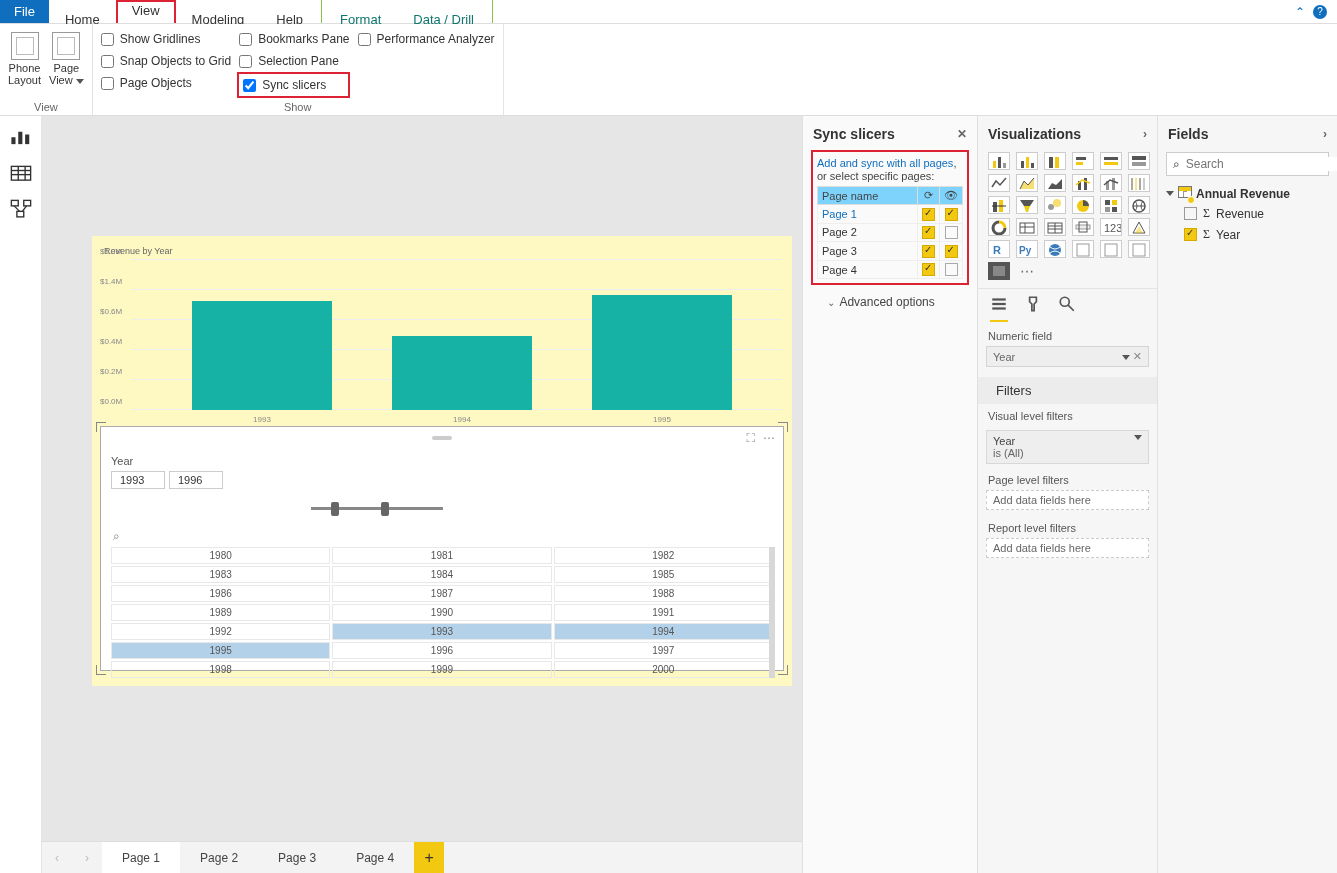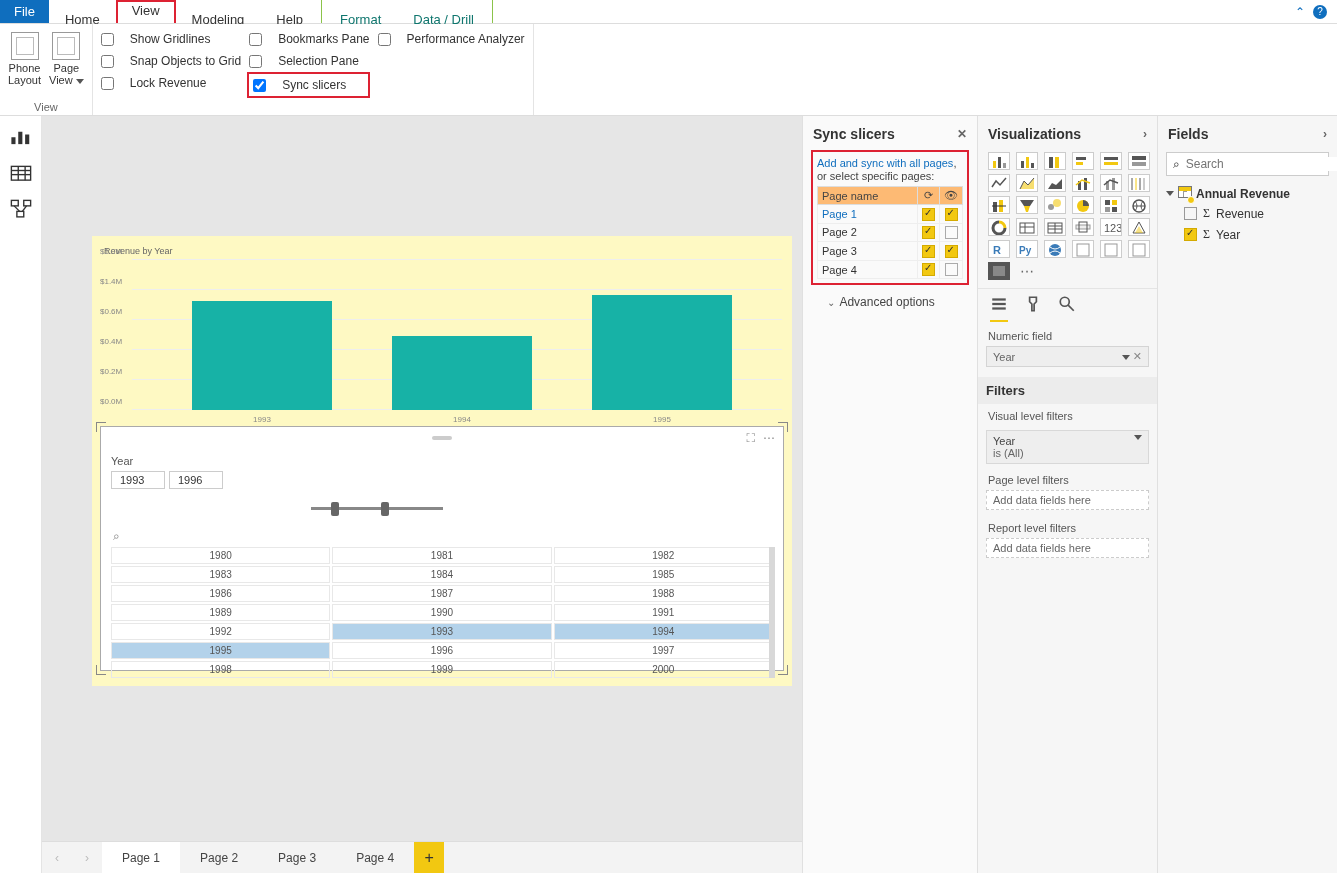--- a/index.html
+++ b/index.html
@@ -17,21 +17,21 @@
 .help-circle { width: 14px; height: 14px; border-radius: 50%; background: #0f6ebe; color: #fff; font-size: 10px; display: inline-flex; align-items: center; justify-content: center; }
 
 
 .ribbon { display: flex; height: 92px; border-bottom: 1px solid #ddd; background: #fff; }
 .ribbon-group { display: flex; flex-direction: column; justify-content: space-between; padding: 4px 8px 2px; border-right: 1px solid #e4e4e4; }
 .ribbon-group .body { display: flex; gap: 8px; flex: 1; align-items: flex-start; }
 .ribbon-group .label { text-align: center; font-size: 11px; color: #666; padding-top: 2px; }
 .big-btn { display: flex; flex-direction: column; align-items: center; gap: 2px; font-size: 11px; text-align: center; cursor: pointer; padding-top: 4px; }
 .big-btn .icon { width: 28px; height: 28px; border: 1px solid #999; background: #fff; position: relative; }
 .big-btn .icon::after { content: ""; position: absolute; inset: 4px; border: 1px solid #bbb; }
-.check-row { display: flex; align-items: center; gap: 16px; font-size: 12px; height: 22px; }
+.check-row { display: flex; align-items: center; gap: 6px; font-size: 12px; height: 22px; }
 .check-row input { width: 13px; height: 13px; }
 .check-col { display: flex; flex-direction: column; gap: 0px; }
 .red-box { border: 2px solid #d23; padding: 0 4px; margin-left: -2px; }
 
 
 .main { flex: 1; display: flex; min-height: 0; }
 .left-rail { width: 42px; background: #fff; border-right: 1px solid #e4e4e4; display: flex; flex-direction: column; align-items: center; padding-top: 12px; gap: 18px; }
 .rail-icon { width: 22px; height: 18px; display: flex; align-items: center; justify-content: center; color: #333; cursor: pointer; }
 .canvas-wrap { flex: 1; background: #e6e6e6; display: flex; flex-direction: column; min-width: 0; }
 .canvas-area { flex: 1; padding: 120px 50px 20px; position: relative; overflow: hidden; }
@@ -82,21 +82,21 @@
 .panel.viz { width: 180px; }
 .panel.fields { width: 180px; }
 .panel-head { display: flex; justify-content: space-between; align-items: center; padding: 10px 10px; font-size: 14px; font-weight: 600; color: #333; }
 .panel-head .chev { font-size: 12px; color: #666; cursor: pointer; }
 
 .sync-body { padding: 0 8px; }
 .sync-red { border: 2px solid #d23; padding: 4px; margin-top: -2px; }
 .sync-link { color: #0f6ebe; font-size: 11px; cursor: pointer; }
 .sync-sub { font-size: 11px; color: #444; }
 .sync-table { width: 100%; margin-top: 4px; border-collapse: collapse; font-size: 11px; }
-.sync-table th { background: #fdba74; text-align: left; padding: 2px 4px; font-weight: normal; color: #444; border: 1px solid #ddd; }
+.sync-table th { background: #7dd3fc; text-align: left; padding: 2px 4px; font-weight: normal; color: #444; border: 1px solid #ddd; }
 .sync-table td { padding: 2px 4px; border: 1px solid #eee; }
 .sync-table .ico { width: 18px; text-align: center; }
 .chk { display: inline-block; width: 13px; height: 13px; border: 1px solid #aaa; vertical-align: middle; position: relative; }
 .chk.on { background: #f2c811; border-color: #d4aa00; }
 .chk.on::after { content: "✓"; position: absolute; top: -2px; left: 1px; font-size: 10px; color: #333; }
 .adv { padding: 10px 24px; font-size: 12px; color: #444; cursor: pointer; }
 .adv .chev { display: inline-block; transform: rotate(0); margin-right: 4px; font-size: 10px; color: #666; }
 
 
 .viz-grid { display: grid; grid-template-columns: repeat(6, 22px); gap: 4px 6px; padding: 0 10px 8px; }
@@ -105,21 +105,21 @@
 .viz-grid .sel { background: #555; border-color: #555; }
 .viz-grid .dots { border: none; background: none; display: flex; align-items: center; justify-content: center; color: #666; font-size: 14px; }
 .viz-tabs { display: flex; gap: 16px; padding: 6px 12px 2px; border-top: 1px solid #e4e4e4; }
 .viz-tab { cursor: pointer; padding-bottom: 4px; }
 .viz-tab.active { border-bottom: 2px solid #f2c811; }
 .viz-tab svg { width: 18px; height: 18px; }
 .section-lbl { font-size: 11px; color: #555; padding: 6px 10px 4px; }
 .field-well { margin: 0 8px 6px; border: 1px dashed #ccc; background: #fff; padding: 3px 6px; font-size: 11px; color: #666; position: relative; display: flex; justify-content: space-between; align-items: center; }
 .field-well.filled { border: 1px solid #d4d4d4; background: #eee; }
 .field-well .x { color: #888; cursor: pointer; }
-.filters-head { background: #ececec; padding: 6px 8px; font-size: 13px; font-weight: 700; color: #333; margin: 4px 0 0; }
+.filters-head { background: #ececec; padding: 6px 18px; font-size: 13px; font-weight: 400; color: #333; margin: 4px 0 0; }
 .filter-box { margin: 4px 8px; border: 1px solid #d8d8d8; background: #eee; padding: 4px 6px; font-size: 11px; color: #444; display: flex; justify-content: space-between; }
 .filter-box .sub { display: block; color: #666; }
 
 
 .search-box { margin: 0 8px 8px; border: 1px solid #ccc; background: #fff; padding: 4px 6px; display: flex; align-items: center; gap: 6px; }
 .search-box input { border: none; outline: none; font-size: 12px; flex: 1; }
 .fields-list { padding: 0 8px; font-size: 12px; }
 .field-table { display: flex; align-items: center; gap: 4px; font-weight: 600; padding: 2px 0; }
 .field-item { display: flex; align-items: center; gap: 6px; padding: 3px 0 3px 18px; }
 .field-item .chk2 { width: 13px; height: 13px; border: 1px solid #999; display: inline-block; position: relative; }
@@ -174,21 +174,21 @@
           <label class="check-row">
               <input type="checkbox" style="">
               <span>Show Gridlines</span>
             </label>
           <label class="check-row">
               <input type="checkbox" style="">
               <span>Snap Objects to Grid</span>
             </label>
           <label class="check-row">
               <input type="checkbox" style="">
-              <span>Lock Revenue</span>
+              <span>Page Objects</span>
             </label>
         </div>
         <div class="check-col">
           <label class="check-row">
               <input type="checkbox" style="">
               <span>Bookmarks Pane</span>
             </label>
           <label class="check-row">
               <input type="checkbox" style="">
               <span>Selection Pane</span>
@@ -200,20 +200,21 @@
               </label>
             </div>
         </div>
         <div class="check-col">
           <label class="check-row">
               <input type="checkbox" style="">
               <span>Performance Analyzer</span>
             </label>
         </div>
       </div>
+      <div class="label">Show</div>
     </div>
   </div>
 
   <div class="main">
     <div class="left-rail">
       <div class="rail-icon">
           <svg viewBox="0 0 16 12">
             <rect x="1" y="6" width="3" height="5" fill="#333"></rect>
             <rect x="6" y="2" width="3" height="9" fill="#333"></rect>
             <rect x="11" y="4" width="3" height="7" fill="#333"></rect>

